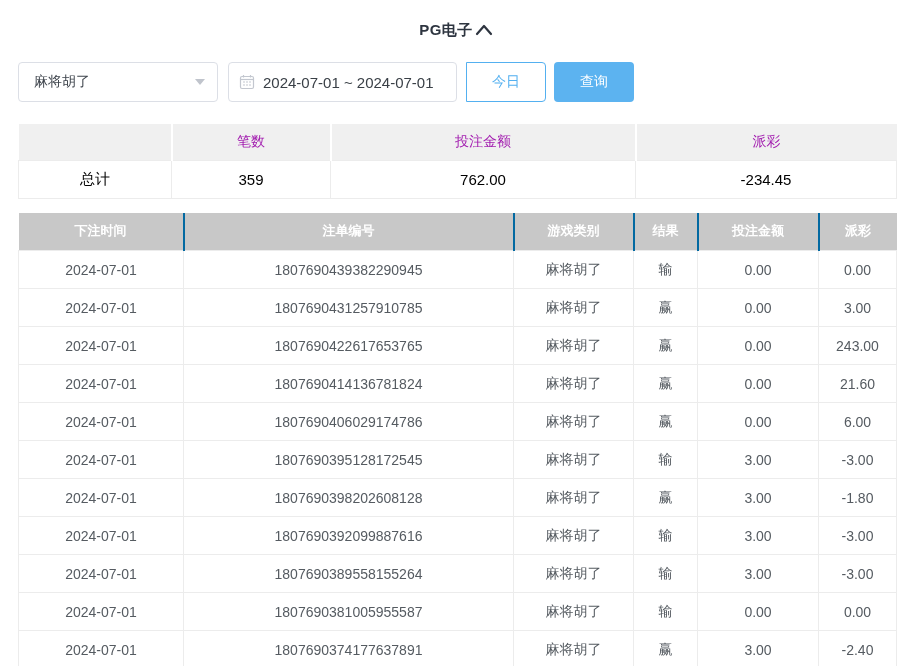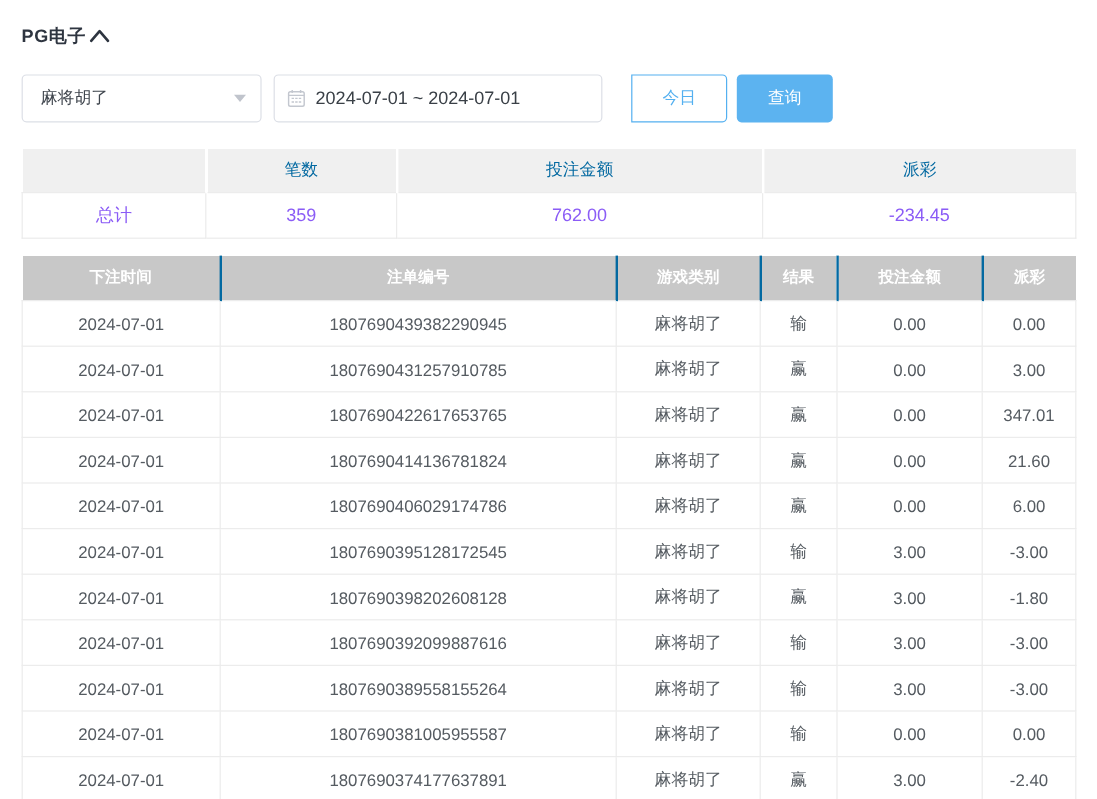--- a/index.html
+++ b/index.html
@@ -7,46 +7,46 @@
   body {
     background:#ffffff;
     font-family:"Liberation Sans","DejaVu Sans",sans-serif;
     color:#555b61;
     overflow:hidden;
     position:relative;
   }
 
   
   .panel-header {
-    display:flex; align-items:center; justify-content:flex-start;
+    display:flex; align-items:center; justify-content:center;
     margin:20px 18px 0 18px; height:20px;
   }
   .panel-title { font-size:15px; font-weight:bold; color:#2e3540; letter-spacing:.5px; }
   .collapse-btn { width:22px; height:20px; display:flex; align-items:center; justify-content:center; cursor:pointer; background:none; border:none; }
 
   
   .controls { display:flex; align-items:center; margin:22px 18px 0 18px; height:40px; }
   .select-box {
     width:200px; height:40px; border:1px solid #dcdfe6; border-radius:4px;
     display:flex; align-items:center; justify-content:space-between;
     padding:0 12px 0 15px; font-size:14px; color:#3f454d; cursor:pointer; background:#fff;
   }
   .caret-down {
     width:0; height:0;
     border-left:5px solid transparent; border-right:5px solid transparent;
     border-top:6px solid #c0c4cc;
   }
   .date-box {
-    margin-left:10px; width:274px; height:40px; border:1px solid #dcdfe6; border-radius:4px;
+    margin-left:10px; width:229px; height:40px; border:1px solid #dcdfe6; border-radius:4px;
     display:flex; align-items:center; padding:0 10px; font-size:15px; color:#3a4047;
     background:#fff; cursor:pointer; white-space:nowrap;
   }
   .date-box svg { margin-right:8px; flex:none; }
 
-  .btn-group { display:flex; margin-left:24px;gap:36px; }
+  .btn-group { display:flex; margin-left:9px;gap:36px; }
   .qbtn {
     width:80px; height:40px; border:1px solid #dcdfe6; background:#fff;
     font-size:14px; color:#c0c4cc; cursor:pointer;
     display:flex; align-items:center; justify-content:center; position:relative;
     font-family:inherit;
   }
   .qbtn + .qbtn { margin-left:-1px; }
   .qbtn:first-child { border-radius:4px 0 0 4px; }
   .qbtn:last-child { border-radius:0 4px 4px 0; }
   .qbtn.active { color:#54b0f0; border-color:#54b0f0; z-index:1; }
@@ -55,26 +55,26 @@
     margin-left:8px; width:80px; height:40px; border:none; border-radius:4px;
     background:#5cb3f0; color:#ffffff; font-size:14px; cursor:pointer; font-family:inherit;text-align:center;
   }
 
   
   table { border-collapse:collapse; table-layout:fixed; width:878px; }
   th, td { text-align:center; overflow:hidden; white-space:nowrap; }
 
   .summary-table { margin:22px 18px 0 18px; }
   .summary-table th {
-    background:#f0f0f0; height:36px; font-weight:normal; font-size:14px; color:#0369a1;
+    background:#f0f0f0; height:36px; font-weight:normal; font-size:14px; color:#a21caf;
     border-left:2px solid #ffffff;
   }
   .summary-table th:first-child { border-left:none; }
   .summary-table td {
-    background:#fff; height:38px; font-size:15px; color:#8b5cf6;
+    background:#fff; height:38px; font-size:15px; color:#000000;
     border:1px solid #ececec;
   }
 
   .detail-table { margin:14px 18px 0 18px; }
   .detail-table th {
     background:#c8c8c8; color:#ffffff; height:38px; font-size:13px; font-weight:bold;
     border-left:2px solid #0369a1;
   }
   .detail-table th:first-child { border-left:none; }
   .detail-table td {
@@ -189,21 +189,21 @@
         <td>赢</td>
         <td>0.00</td>
         <td>3.00</td>
       </tr>
       <tr>
         <td>2024-07-01</td>
         <td>1807690422617653765</td>
         <td>麻将胡了</td>
         <td>赢</td>
         <td>0.00</td>
-        <td>347.01</td>
+        <td>243.00</td>
       </tr>
       <tr>
         <td>2024-07-01</td>
         <td>1807690414136781824</td>
         <td>麻将胡了</td>
         <td>赢</td>
         <td>0.00</td>
         <td>21.60</td>
       </tr>
       <tr>

